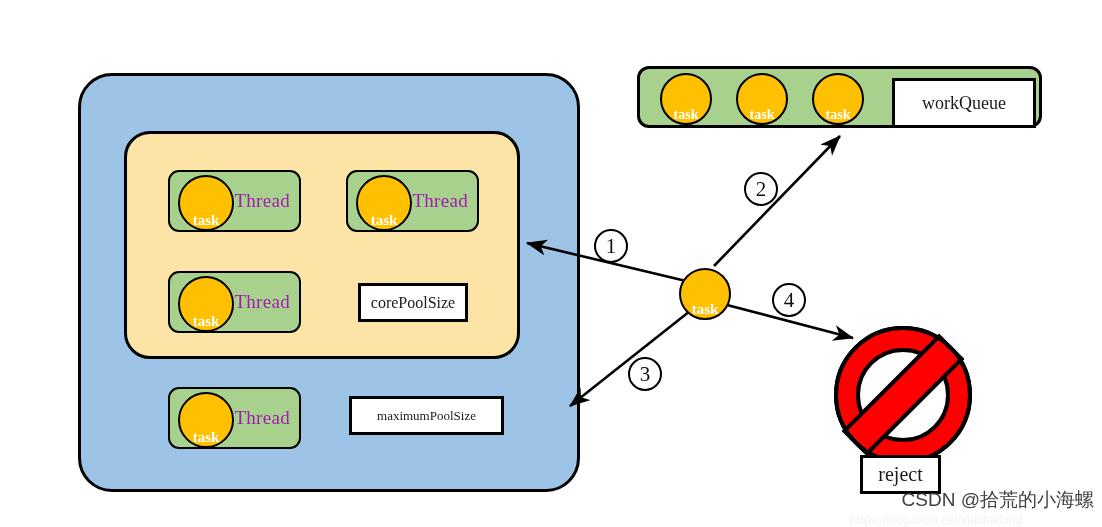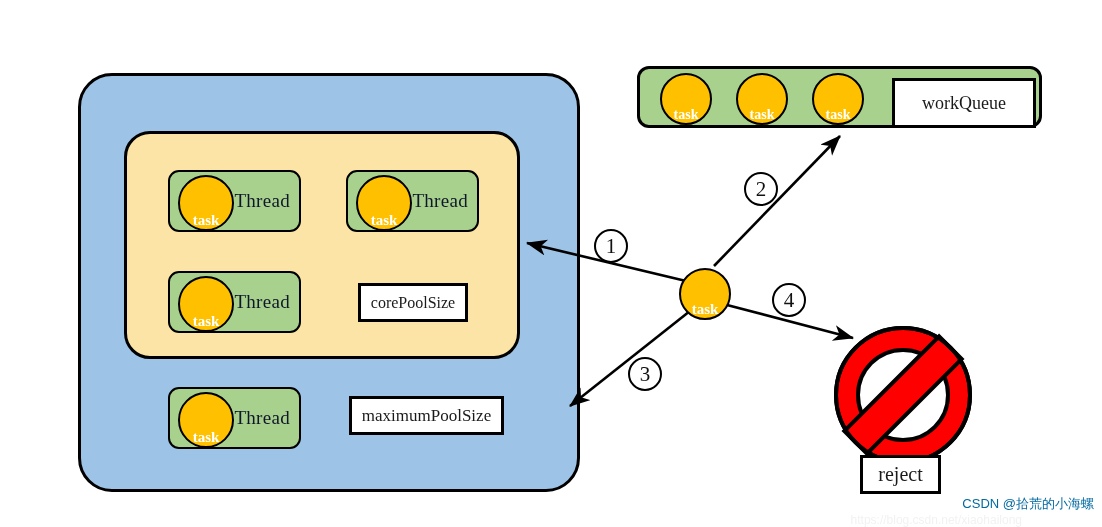--- a/index.html
+++ b/index.html
@@ -37,21 +37,21 @@
   .thread-box {
     width: 133px; height: 62px;
     background: #A9D18E;
     border: 2.5px solid #000;
     border-radius: 11px;
   }
   .thread-label {
     position: absolute;
     right: 9px; top: 50%;
     transform: translateY(-50%);
-    color: #0f172a;
+    color: #a21caf;
     font-size: 19px;
     font-family: "Liberation Serif", serif;
     letter-spacing: .3px;
     white-space: nowrap;
   }
   .task-circle {
     position: absolute;
     background: #FFC000;
     border: 2.5px solid #000;
     border-radius: 50%;
@@ -122,22 +122,22 @@
     left: 832px; top: 324px; width: 142px; height: 142px;
   }
   .reject-box {
     left: 860px; top: 455px; width: 81px; height: 39px;
     font-size: 20px;
   }
 
   
   .watermark {
     right: 8px; bottom: 14px;
-    color: #0369a1;
-    font-size: 13px;
+    color: #404040;
+    font-size: 19px;
     font-family: "Liberation Sans", sans-serif;
     white-space: nowrap;
   }
   .watermark-sub {
     right: 80px; bottom: 0px;
     color: #f2f2f2;
     font-size: 12px;
     font-family: "Liberation Sans", sans-serif;
     white-space: nowrap;
   }
@@ -183,21 +183,21 @@
     <span>corePoolSize</span>
   </div>
 
   <div class="abs thread-box" style="left:168px; top:387px;">
     <div class="task-circle">
       <span>task</span>
     </div>
     <span class="thread-label">Thread</span>
   </div>
 
-  <div class="abs param-box" style="left:349px; top:396px; width:155px; height:39px; font-size:17px;">
+  <div class="abs param-box" style="left:349px; top:396px; width:155px; height:39px; font-size:13px;">
     <span>maximumPoolSize</span>
   </div>
 
   <div class="abs queue-box">
     <div class="task-circle" style="left:20px;">
       <span>task</span>
     </div>
     <div class="task-circle" style="left:96px;">
       <span>task</span>
     </div>

